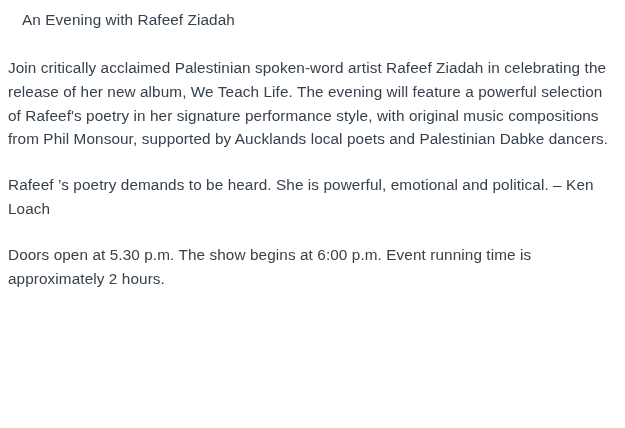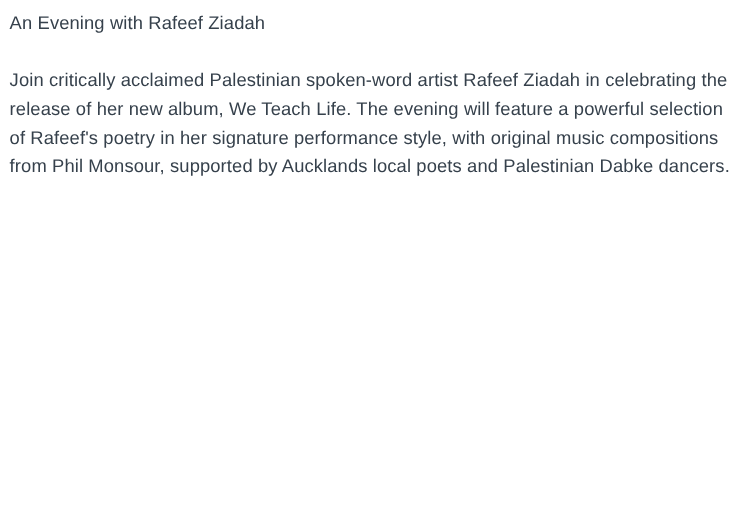--- a/index.html
+++ b/index.html
@@ -22,26 +22,29 @@
   }
   .event-body p {
     margin: 0 0 22px 0;
     color: #36414c;
     font-size: 15.3px;
     line-height: 1.56;
     letter-spacing: 0.1px;
   }
   .event-body p.title {
     margin-bottom: 24px;
+    margin-left: 14px;
   }
   .event-body p:last-child {
     margin-bottom: 0;
   }
 </style>
 </head>
 <body>
 
 <div class="page">
   <div class="event-body">
     <p class="title">An Evening with Rafeef Ziadah</p>
     <p>Join critically acclaimed Palestinian spoken-word artist Rafeef Ziadah in celebrating the release of her new album, We Teach Life. The evening will feature a powerful selection of Rafeef's poetry in her signature performance style, with original music compositions from Phil Monsour, supported by Aucklands local poets and Palestinian Dabke dancers.</p>
+    <p>Rafeef ’s poetry demands to be heard. She is powerful, emotional and political. – Ken Loach</p>
+    <p>Doors open at 5.30 p.m. The show begins at 6:00 p.m. Event running time is approximately 2 hours.</p>
   </div>
 </div>
 
 </body></html>

